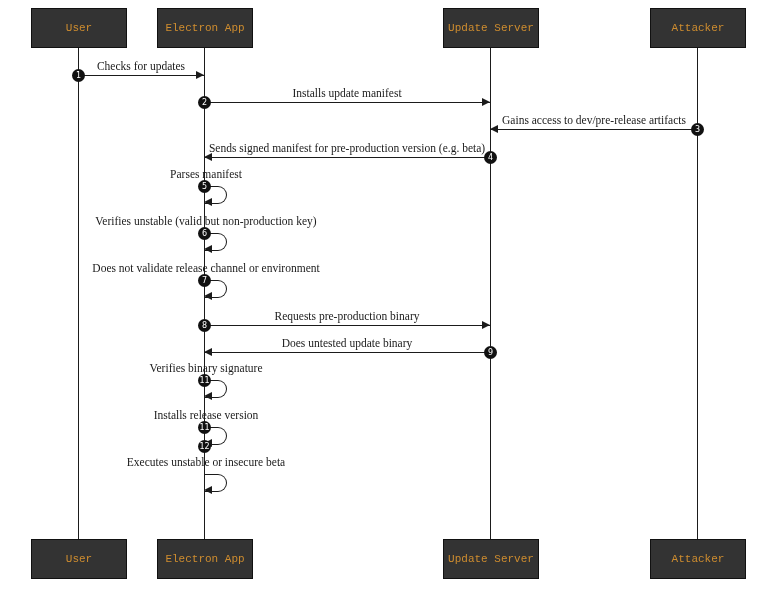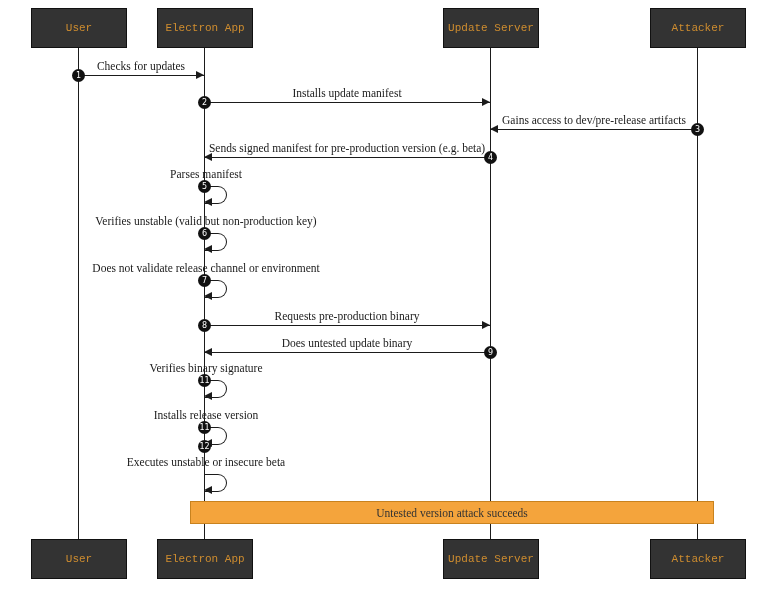--- a/index.html
+++ b/index.html
@@ -187,23 +187,20 @@
     <div class="num" style="left:198px;top:421px">11</div>
   </div>
 
   <div>
     <div class="lbl" style="left:206px;top:456px">Executes unstable or insecure beta</div>
     <div class="loop" style="left:204px;top:474px"></div>
     <div class="arr-l" style="left:204px;top:486px"></div>
     <div class="num" style="left:198px;top:440px">12</div>
   </div>
 
-  <div class="note">
-    <span>Untested version attack succeeds</span>
-  </div>
 
   <div class="actor" style="left:31px;top:539px">
     <span>User</span>
   </div>
   <div class="actor" style="left:157px;top:539px">
     <span>Electron App</span>
   </div>
   <div class="actor" style="left:443px;top:539px">
     <span>Update Server</span>
   </div>

